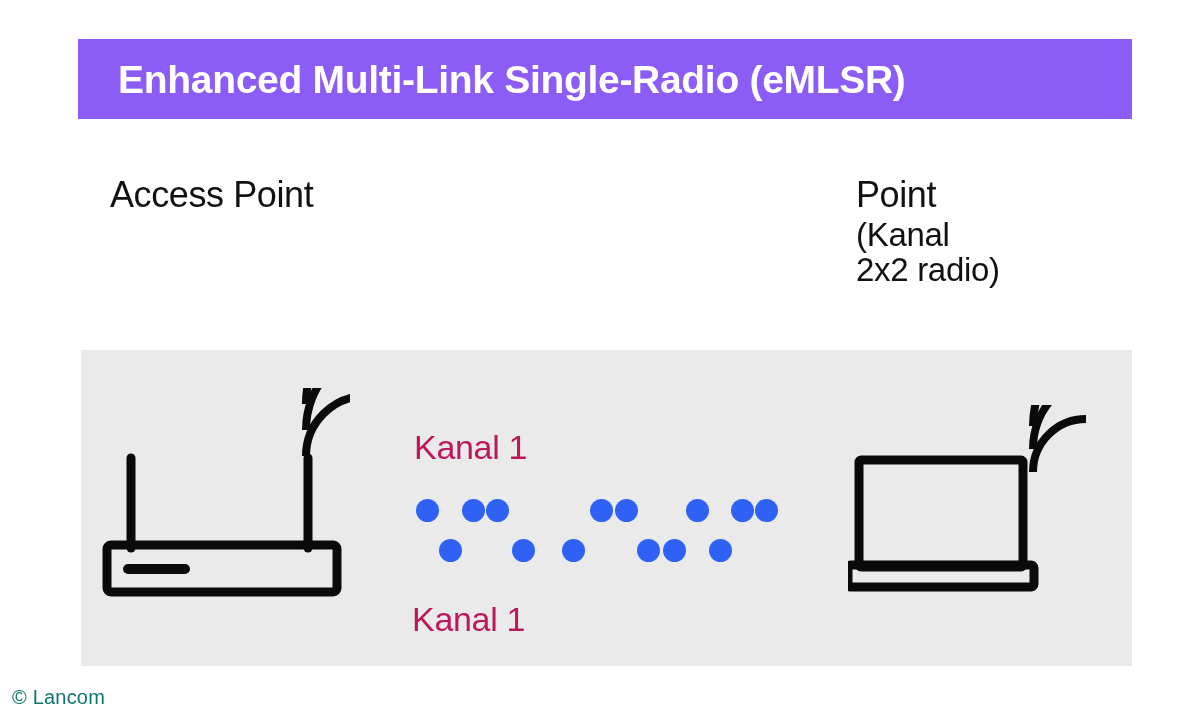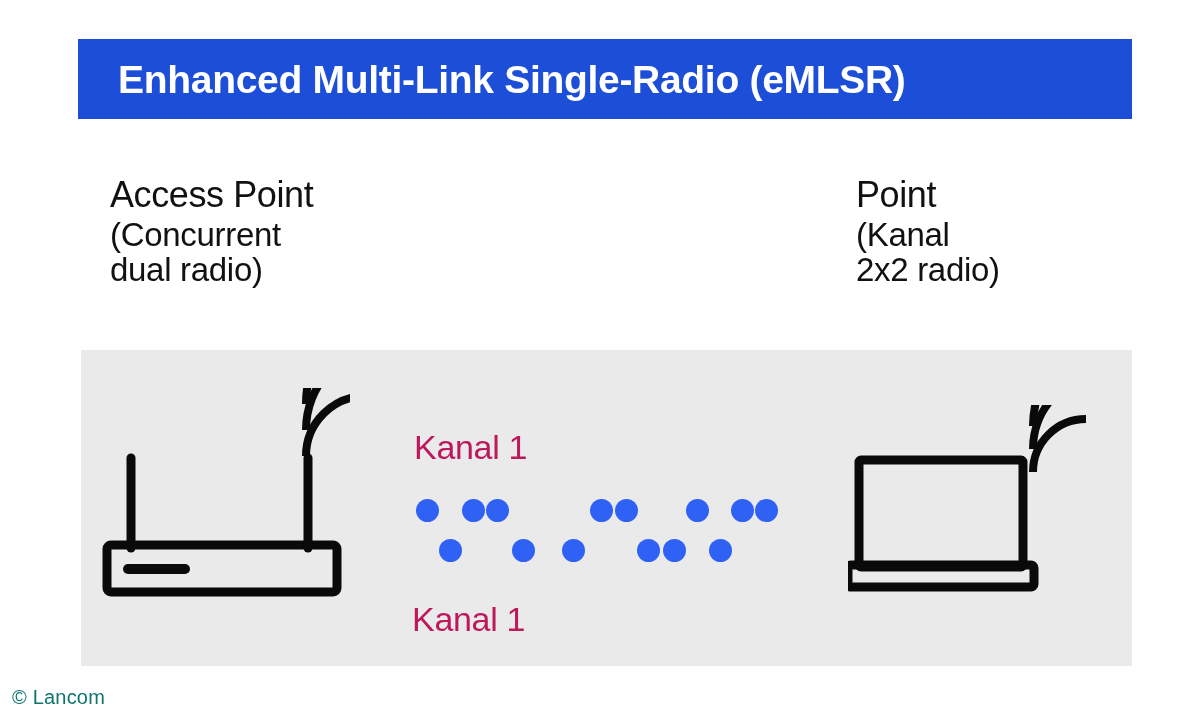--- a/index.html
+++ b/index.html
@@ -116,28 +116,26 @@
     font-size: 20px;
     font-weight: normal;
     color: #0f766e;
     letter-spacing: 0.2px;
     white-space: nowrap;
   }
 </style>
 </head>
 <body>
 
-<div id="title-banner" style="background: #1d4ed8;">
+<div id="title-banner" style="background: #8b5cf6;">
   <span id="title-text" style="color: rgb(255, 255, 255);">Enhanced Multi-Link Single-Radio (eMLSR)</span>
 </div>
 
 <div id="ap-heading" class="col-heading">
   <span class="head-title">Access Point</span>
-  <span class="head-sub">(Concurrent
-dual radio)</span>
 </div>
 
 <div id="client-heading" class="col-heading">
   <span class="head-title">Point</span>
   <span class="head-sub">(Kanal
 2x2 radio)</span>
 </div>
 
 <div id="diagram-panel" style="background: rgb(234, 234, 234);"></div>
 

